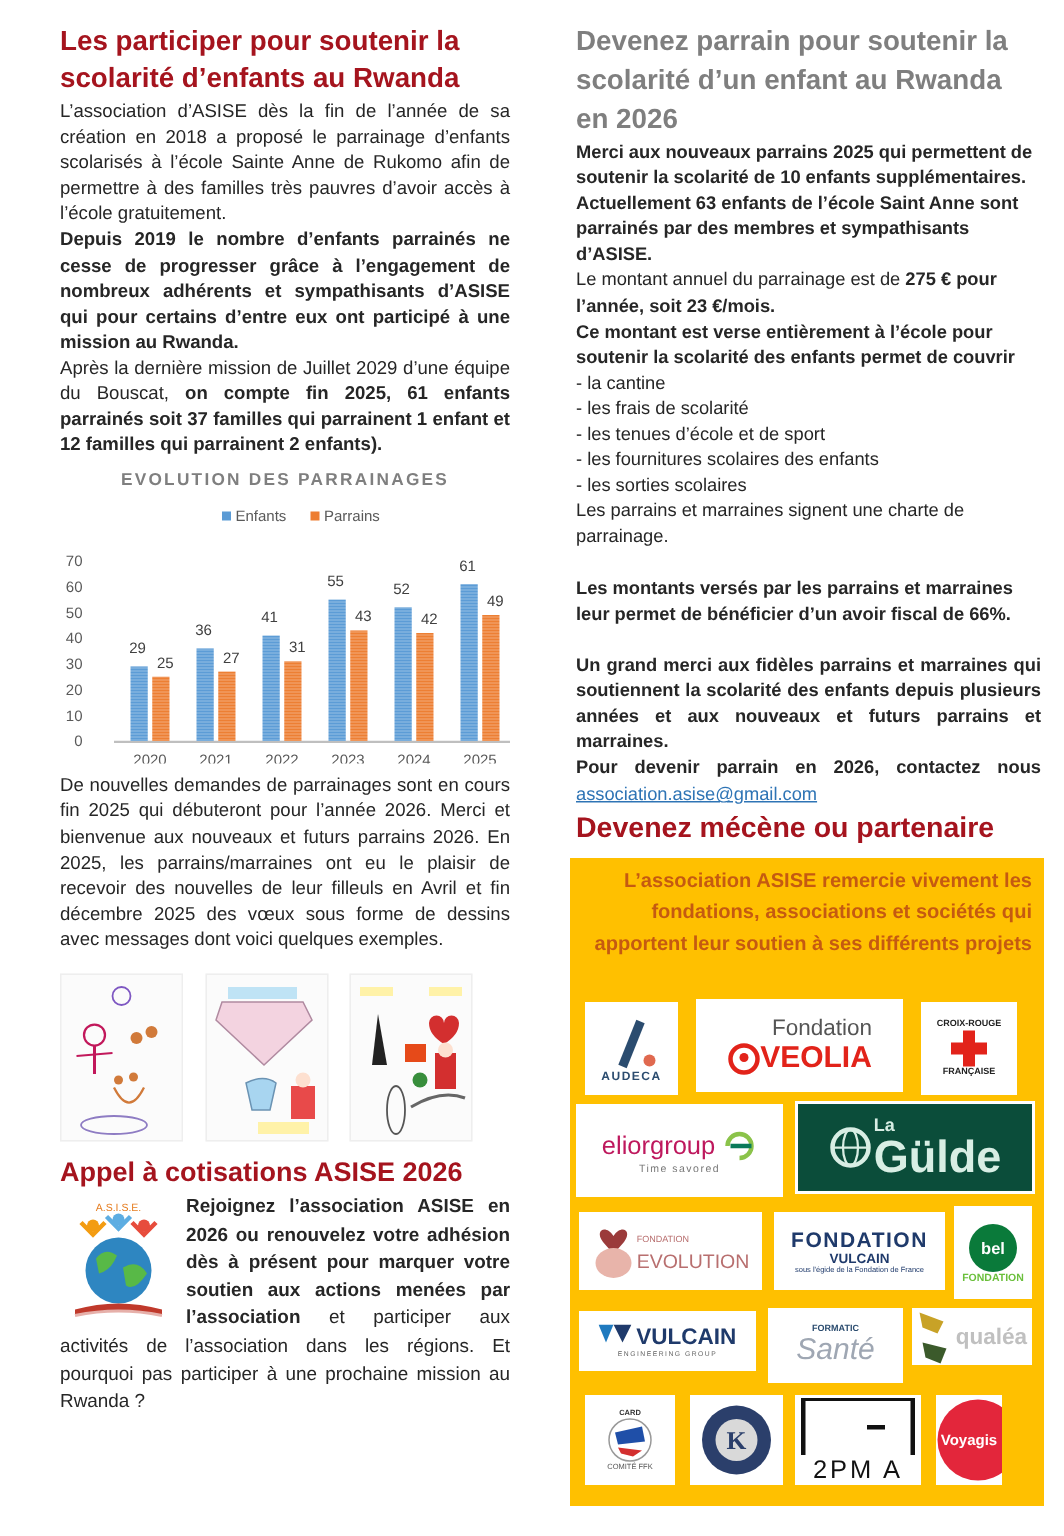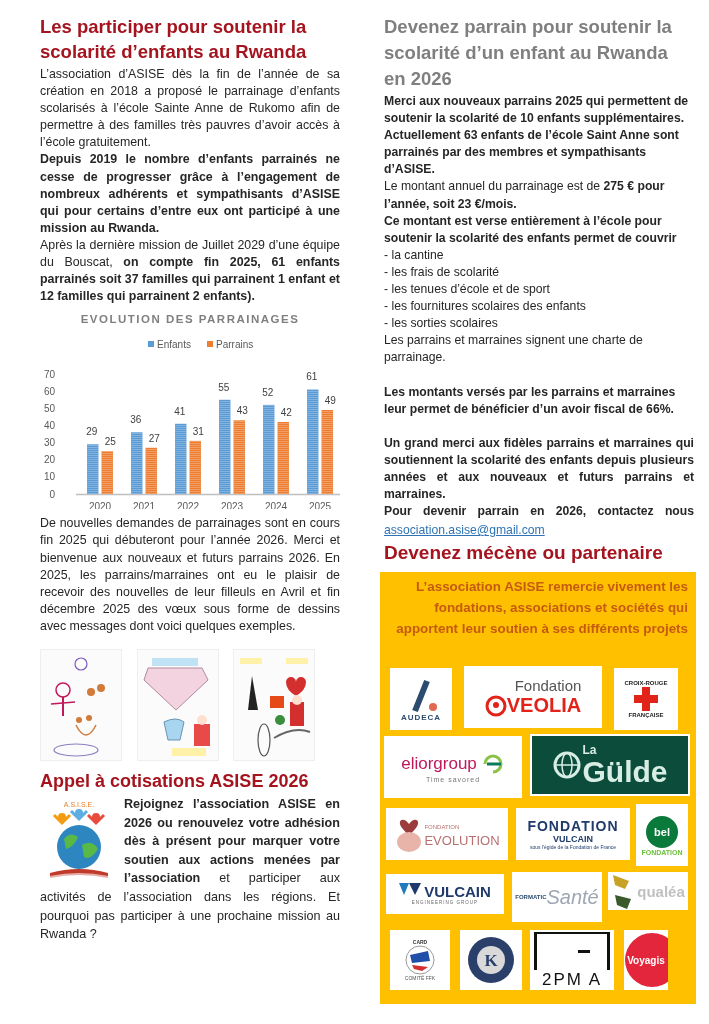--- a/index.html
+++ b/index.html
@@ -273,21 +273,21 @@
     <div class="logo" style="left:6px;top:302px;width:118px;height:40px;flex-direction:column;">
       <span style="display:flex;align-items:flex-start;gap:3px;">
         <svg width="22" height="14">
             <polygon points="0,0 10,0 5,12" fill="#1f7abf"></polygon>
             <polygon points="10,0 22,0 16,12" fill="#1f3a6b"></polygon>
           </svg>
         <span style="font-size:15px;color:#1f3a6b;font-weight:bold;">VULCAIN</span>
       </span>
       <span style="font-size:4.5px;color:#666;letter-spacing:1px;">ENGINEERING GROUP</span>
     </div>
-    <div class="logo" style="left:132px;top:300px;width:90px;height:50px;">
+    <div class="logo" style="left:132px;top:300px;width:90px;height:50px;flex-direction:column;">
       <span style="font-size:6px;color:#2b4c6f;font-weight:bold;">FORMATIC</span>
       <span style="font-size:20px;color:#9fa7b3;font-style:italic;">Santé</span>
     </div>
     <div class="logo" style="left:228px;top:300px;width:80px;height:38px;">
       <svg width="26" height="40">
           <path d="M2 4 L18 10 L14 18 L4 14Z" fill="#c8a227"></path>
           <path d="M4 24 L20 28 L16 38 L6 34Z" fill="#3b5a2b"></path>
         </svg>
       <span style="font-size:15px;color:#c0c0c0;font-weight:bold;">qualéa</span>
     </div>

